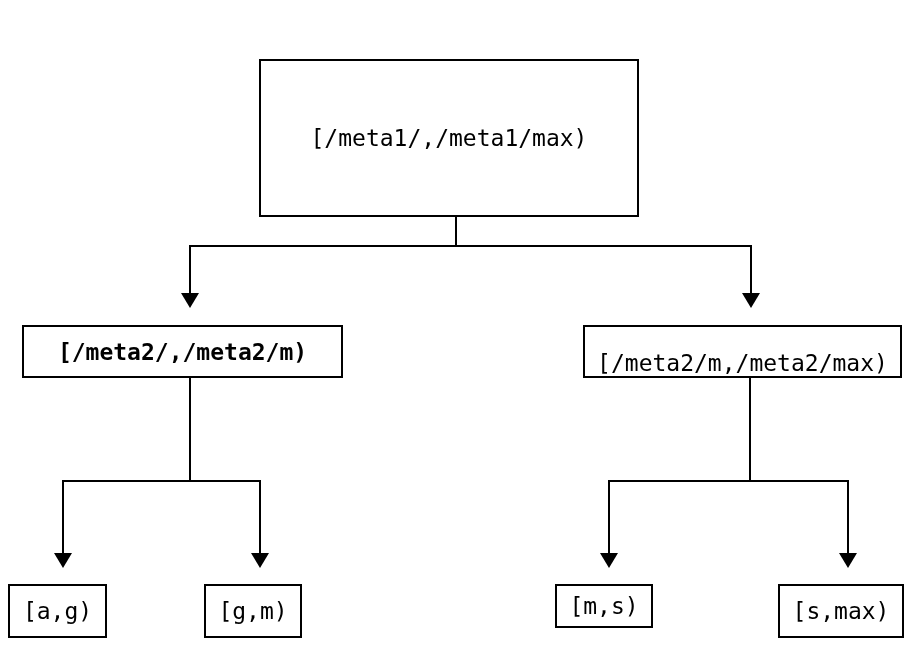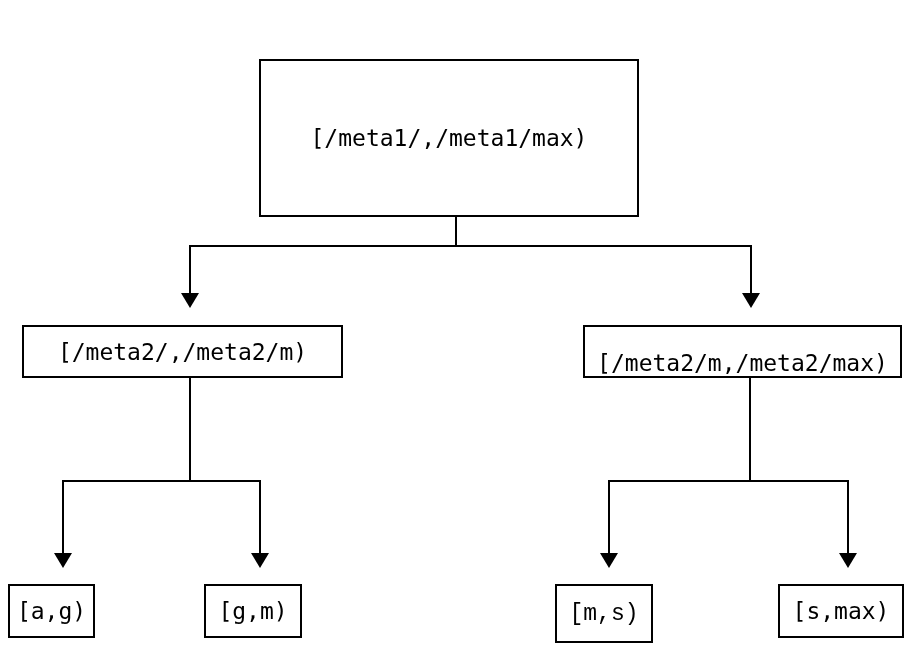--- a/index.html
+++ b/index.html
@@ -39,25 +39,25 @@
     align-items: center;
     justify-content: center;
     box-sizing: border-box;
   }
   .node-label {
     font-size: 23px;
     color: #000000;
     white-space: pre;
   }
   .node-root      { left: 259px; top: 13px;  width: 380px; height: 158px; margin-top: 46px; }
-  .node-mid-left  { left: 22px;  top: 325px; width: 321px; height: 53px; }
+  .node-mid-left  { left: 22px;  top: 325px; width: 321px; height: 53px; font-weight: bold; }
   .node-mid-right { left: 583px; top: 325px; width: 319px; height: 53px; align-items: flex-end; }
-  .node-leaf-ag   { left: 8px;   top: 584px; width: 87px;  height: 54px; }
+  .node-leaf-ag   { left: 8px;   top: 584px; width: 99px;  height: 54px; }
   .node-leaf-gm   { left: 204px; top: 584px; width: 98px;  height: 54px; }
-  .node-leaf-ms   { left: 555px; top: 584px; width: 98px;  height: 59px; font-family: Liberation Mono, monospace; }
+  .node-leaf-ms   { left: 555px; top: 584px; width: 98px;  height: 44px; }
   .node-leaf-smax { left: 778px; top: 584px; width: 126px; height: 54px; text-align: right; }
 </style>
 </head>
 <body>
 
 <div class="canvas">
 
   <svg class="edges-layer" viewBox="0 0 912 652">
 
     <path d="M456,171 V246"></path>

